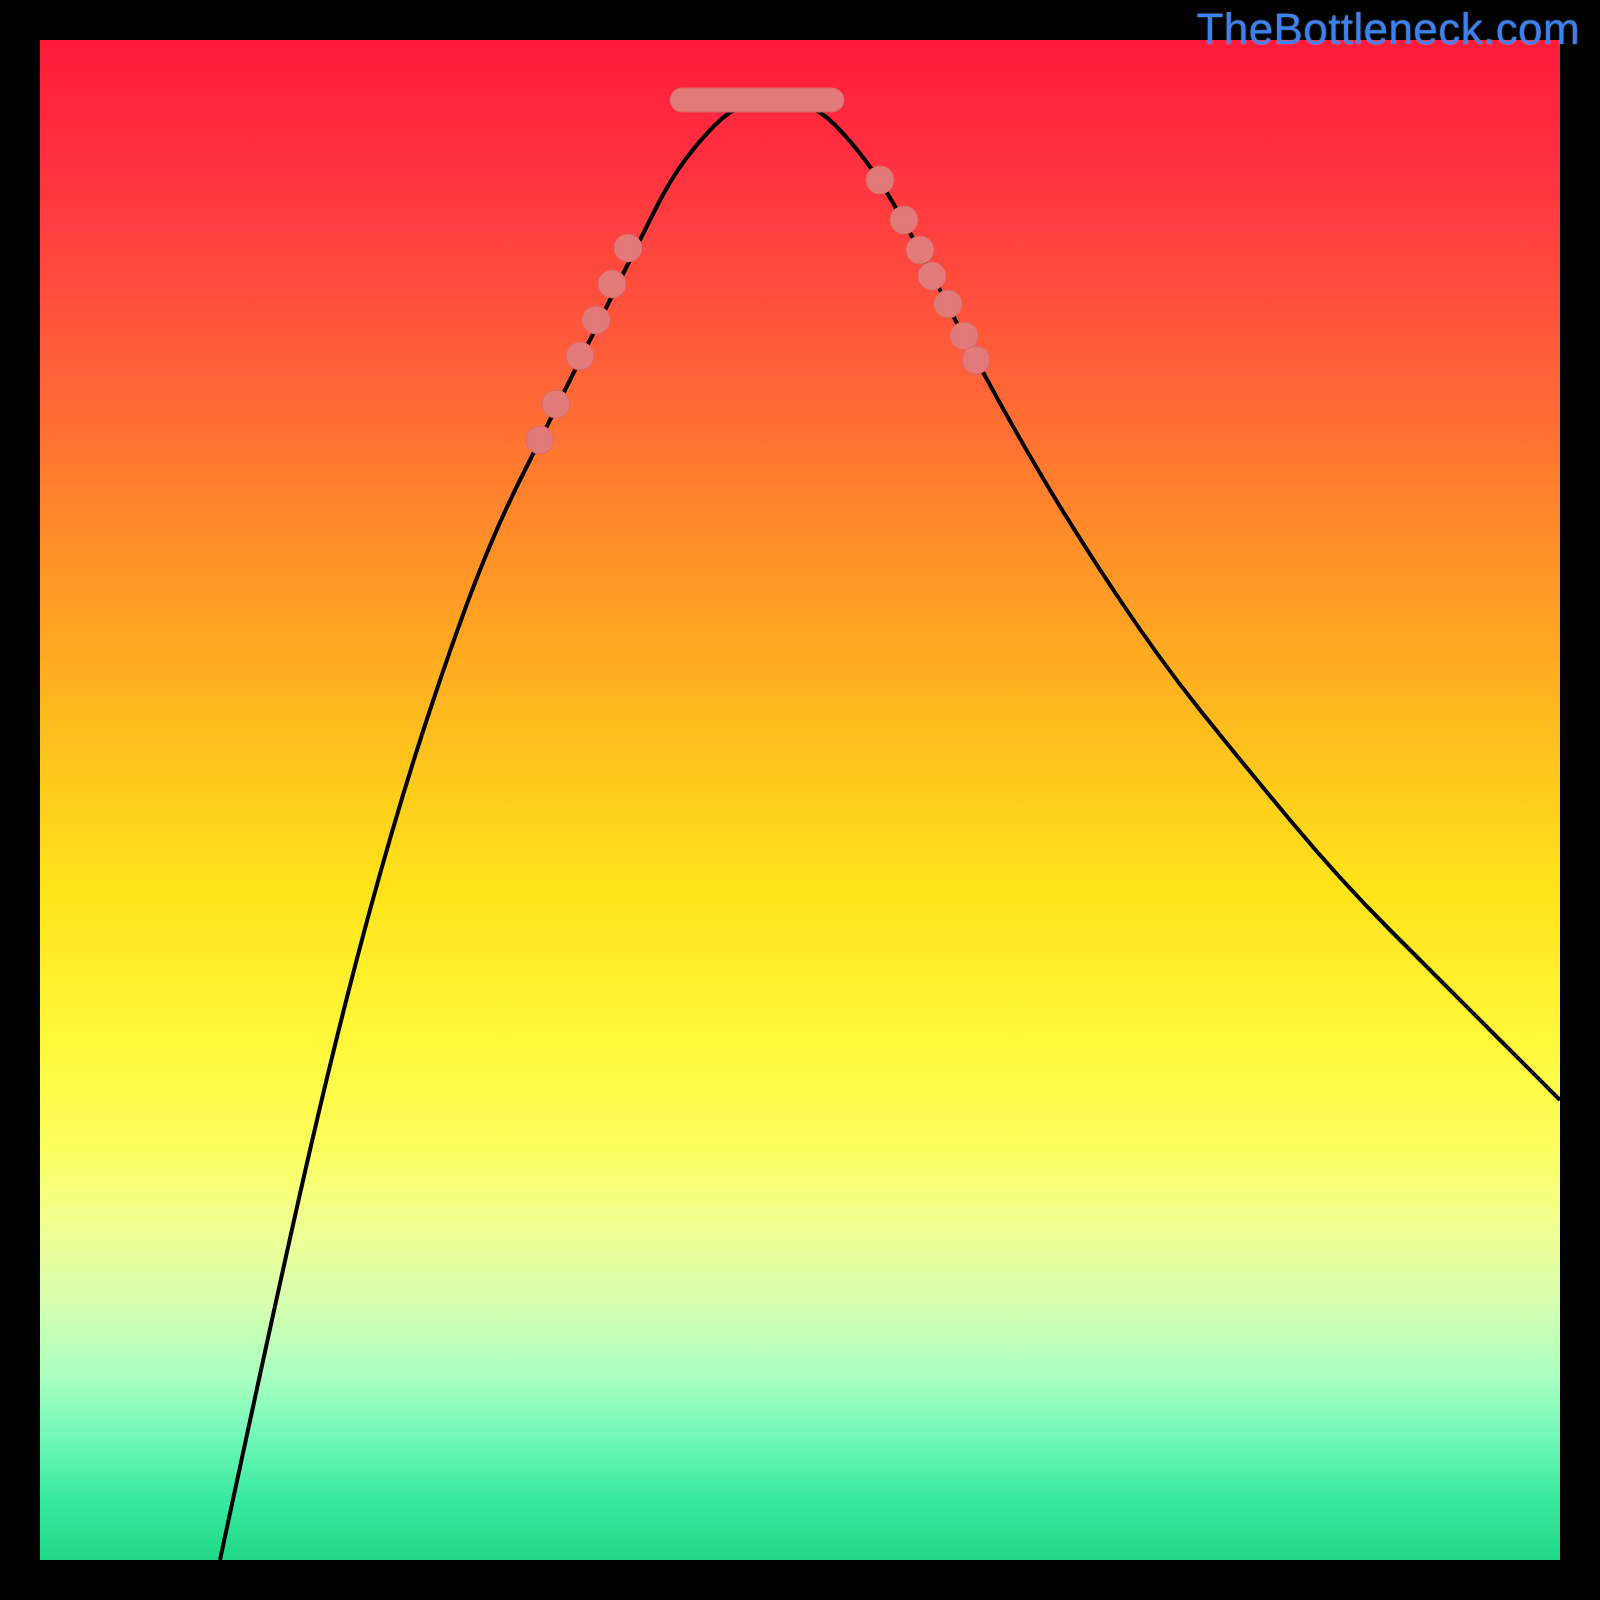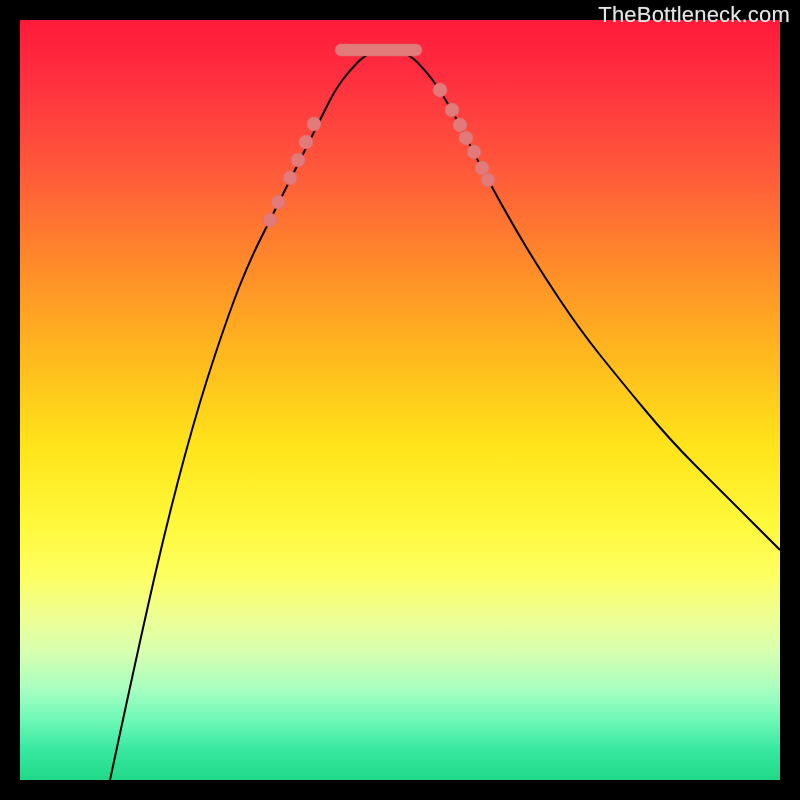--- a/index.html
+++ b/index.html
@@ -30,21 +30,21 @@
       #d8ffb0 83%,
       #a8ffc0 88%,
       #70f8b8 92%,
       #38e8a0 96%,
       #20d888 100%);
   }
   .watermark {
     position: absolute;
     top: 2px;
     right: 10px;
-    color: #e5e5e5;
+    color: #3b82f6;
     font-size: 22px;
     font-weight: 500;
     letter-spacing: 0.2px;
     text-shadow: 0 0 1px rgba(255,255,255,0.4);
   }
   svg {
     position: absolute;
     left: 20px;
     top: 20px;
   }

